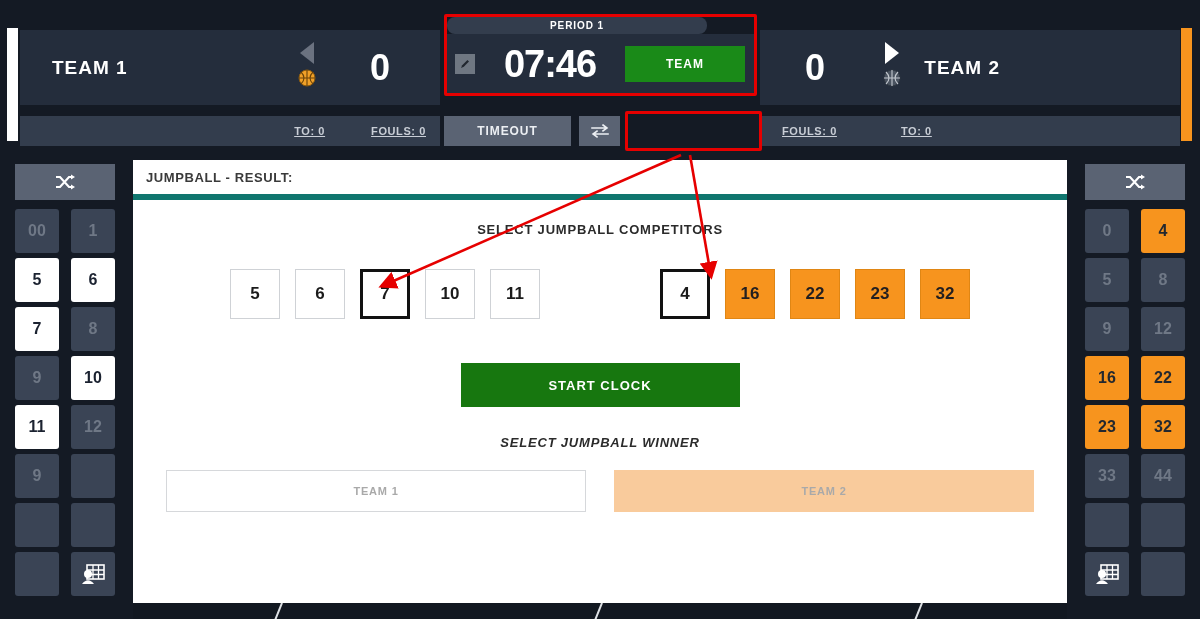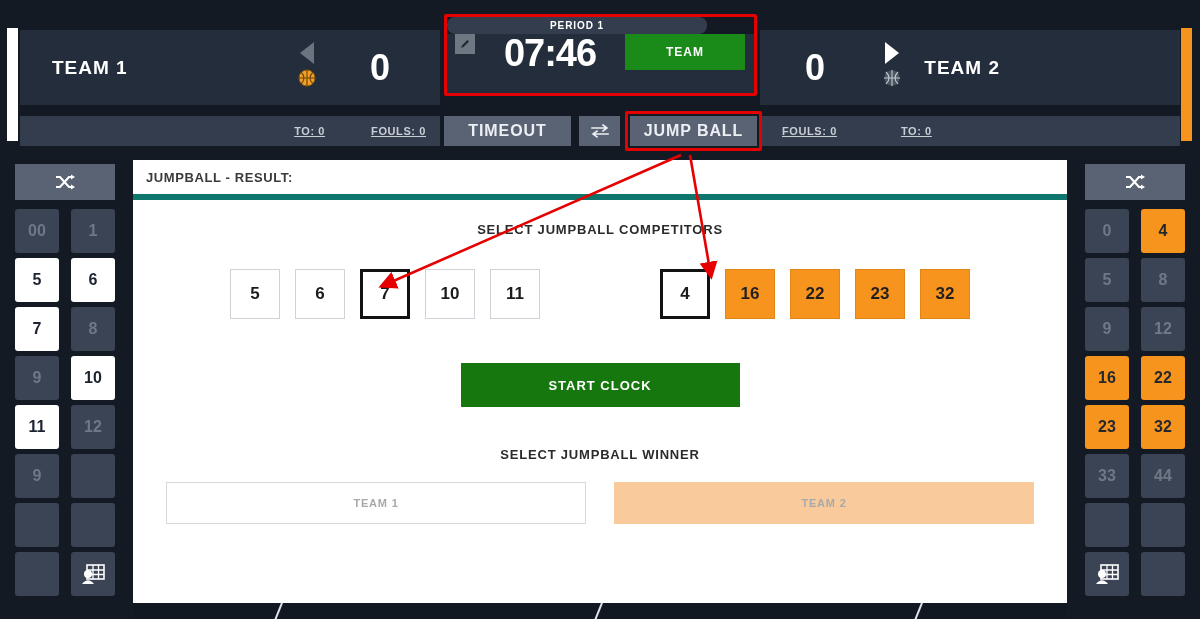--- a/index.html
+++ b/index.html
@@ -66,42 +66,42 @@
     border: 3px solid #e60000; border-radius: 2px;
   }
   .period-bar {
     position: absolute; left: 3px; top: 3px; width: 260px; height: 17px;
     background: #333d4d; color: #ffffff; font-size: 10px; font-weight: 700;
     letter-spacing: .9px; font-stretch: condensed;
     display: flex; align-items: center; justify-content: center; border-radius: 8px;
   }
   .clock-row {
     position: absolute; left: 3px; top: 20px; width: 307px; height: 59px;
-    background: #242d3c; display: flex; align-items: flex-start;
+    background: #242d3c; display: flex; align-items: center;
   }
   .edit-btn {
     width: 20px; height: 20px; margin-left: 8px; background: #6f7782;
     display: flex; align-items: center; justify-content: center; flex: none;
   }
   .clock-time {
     flex: 1; text-align: center; color: #ffffff; font-size: 38px;
     font-weight: 700; letter-spacing: -1px; line-height: 1;
   }
   .start-btn {
     width: 120px; height: 36px; margin-right: 9px; background: #1a8a18;
     color: #ffffff; font-size: 12px; font-weight: 700; letter-spacing: 1px;
     font-stretch: condensed; display: flex; align-items: center;
     justify-content: center; border: none; cursor: pointer; flex: none;
   }
 
   
   .actionrow { position: absolute; left: 444px; top: 116px; width: 313px; height: 30px; }
   .act-btn {
     position: absolute; top: 0; height: 30px; background: #5a6373;
-    color: #eceff3; font-size: 16px; font-weight: 700; letter-spacing: .9px;
+    color: #eceff3; font-size: 12px; font-weight: 700; letter-spacing: .9px;
     font-stretch: condensed; display: flex; align-items: center;
     justify-content: center; border: none; cursor: pointer;
   }
   .act-timeout { left: 0; width: 127px; }
   .act-swap { left: 135px; width: 41px; }
   .act-jump { left: 186px; width: 127px; }
   .jump-hl {
     position: absolute; left: 181px; top: -5px; width: 137px; height: 40px;
     border: 3px solid #e60000; border-radius: 2px; pointer-events: none;
   }
@@ -160,21 +160,21 @@
     border: 1px solid #cfd2d6;
   }
   .comp.sel { border: 3px solid #121212; }
   .comp.orange { background: #f7941e; color: #231f20; border: 1px solid #e08614; }
 
   .startclock-btn {
     display: block; margin: 44px auto 0; width: 279px; height: 44px;
     background: #17770f; color: #ffffff; font-size: 13px; font-weight: 700;
     letter-spacing: 1px; font-stretch: condensed; border: none; cursor: pointer;
   }
-  .label-winner { margin-top: 40px; }
+  .label-winner { margin-top: 28px; font-style: italic; }
   .winner-row {
     margin-top: 20px; display: flex; justify-content: center; gap: 28px;
   }
   .winner-btn {
     width: 420px; height: 42px; display: flex; align-items: center;
     justify-content: center; font-size: 11px; font-weight: 700;
     letter-spacing: .8px; font-stretch: condensed; color: #a9a9a9; cursor: pointer;
   }
   .winner-btn.w1 { background: #ffffff; border: 1px solid #d6d8db; }
   .winner-btn.w2 { background: #f9cb9c; border: 1px solid #f9cb9c; }
@@ -249,21 +249,20 @@
     </div>
 
     <div class="actionrow">
       <button class="act-btn act-timeout">TIMEOUT</button>
       <button class="act-btn act-swap">
         <svg width="20" height="16" viewBox="0 0 20 16">
           <path d="M2 5 H16 M13 2 L17 5 L13 8" stroke="#eceff3" stroke-width="1.6" fill="none" stroke-linecap="square"></path>
           <path d="M18 11 H4 M7 8 L3 11 L7 14" stroke="#eceff3" stroke-width="1.6" fill="none" stroke-linecap="square"></path>
         </svg>
       </button>
-      <button class="act-btn act-jump">JUMP BALL</button>
       <div class="jump-hl"></div>
     </div>
   </div>
 
   <div class="sidebar left">
     <button class="shuffle-btn">
       <svg width="22" height="18" viewBox="0 0 22 18">
         <path d="M2 4 H6 L15 14 H19 M2 14 H6 L15 4 H19" stroke="#ffffff" stroke-width="2.2" fill="none"></path>
         <path d="M17 1.5 L21 4 L17 6.5 Z M17 11.5 L21 14 L17 16.5 Z" fill="#ffffff"></path>
       </svg>

